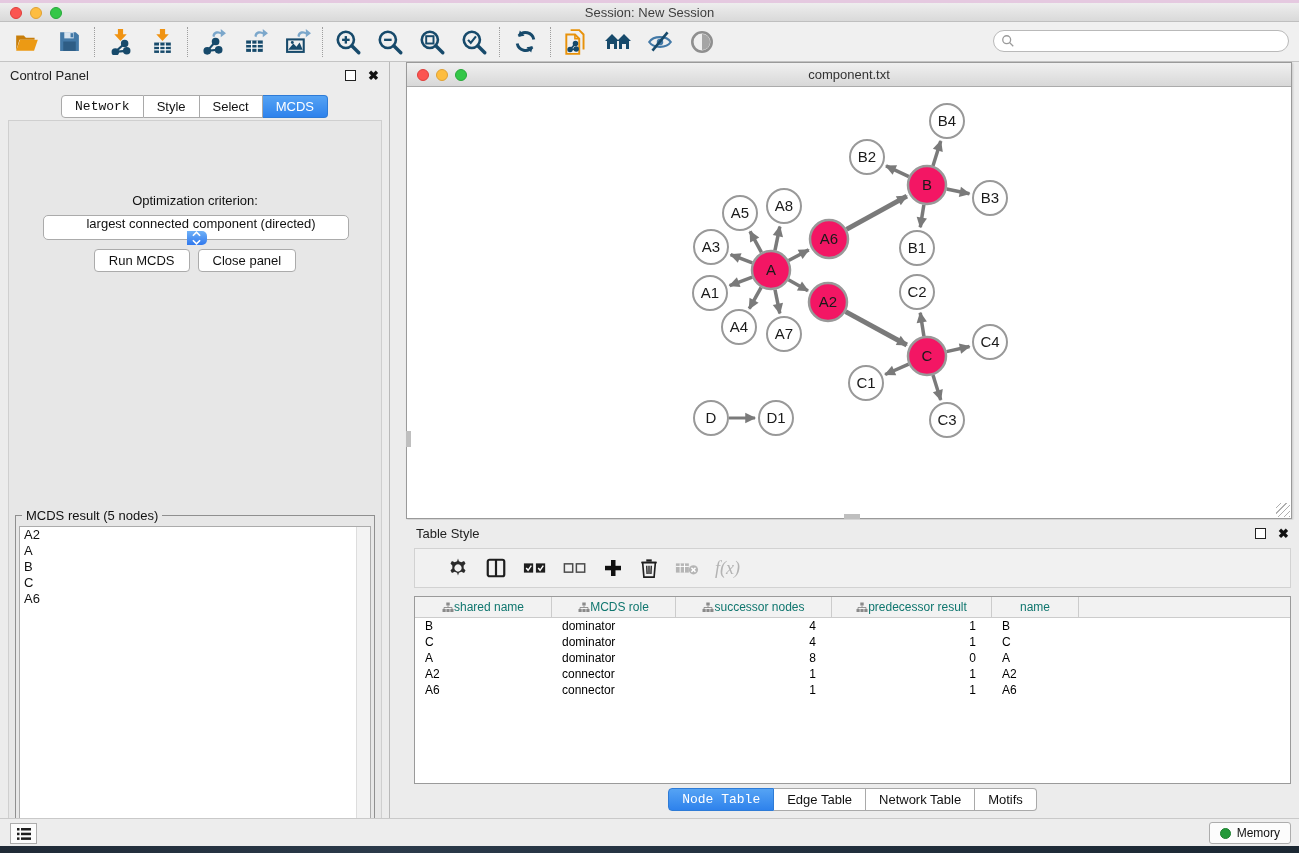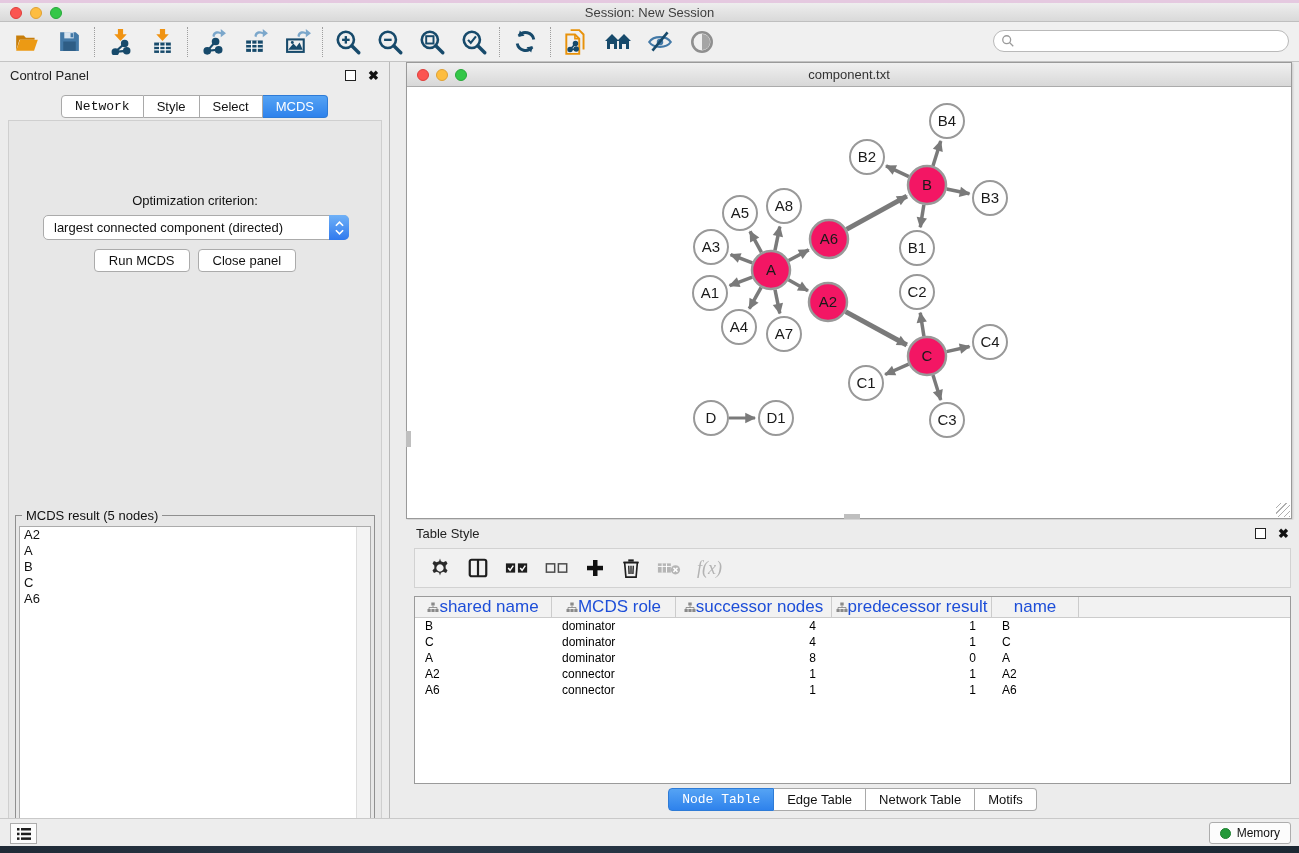--- a/index.html
+++ b/index.html
@@ -39,21 +39,21 @@
   .cp-tabs { position:absolute; left:0; top:33px; width:100%; display:flex; justify-content:center; }
   .tab { font-size:13px; color:#111; background:#FFFFFF; border:1px solid #A9A9A9; border-left:none;
     padding:3px 13px; cursor:pointer; line-height:15px; }
   .tab:first-child { border-left:1px solid #A9A9A9; border-radius:4px 0 0 4px;font-family:Liberation Mono, monospace; }
   .tab:last-child { border-radius:0 4px 4px 0; }
   .tab.active { background:linear-gradient(#55A3F4,#2E82EC); border-color:#2E7BD6; color:#fff; }
   .cp-body { position:absolute; left:8px; top:58px; width:374px; height:744px;
     background:#E7E7E7; border:1px solid #CFCFCF; }
   .opt-label { position:absolute; left:0; top:72px; width:100%; text-align:center; font-size:13px; color:#111; }
   .dropdown { position:absolute; left:34px; top:94px; width:306px; height:25px; background:#fff;
-    border:1px solid #ABABAB; border-radius:5px; display:flex; align-items:center; cursor:pointer; }
+    border:1px solid #ABABAB; border-radius:5px; display:flex; align-items:center; cursor:pointer;flex-direction:column; }
   .dropdown .dd-text { flex:1; font-size:13px; color:#111; padding-left:10px; white-space:nowrap; }
   .dd-spinner { width:20px; height:25px; margin-right:-1px; border-radius:0 5px 5px 0;
     background:linear-gradient(#6FB1F7,#3079EE); display:flex; flex-direction:column; align-items:center; justify-content:center; gap:2px; }
   .dd-spinner svg { display:block; }
   .btn-row { position:absolute; left:0; top:128px; width:100%; display:flex; justify-content:center; gap:8px; }
   .push-btn { background:#FFFFFF; border:1px solid #ABABAB; border-radius:4px; font-size:13px; color:#111;
     padding:3px 14px; cursor:pointer; }
   .result-group { position:absolute; left:6px; top:394px; width:360px; height:340px; border:1px solid #8F8F8F; }
   .result-legend { position:absolute; left:6px; top:-8px; background:#E7E7E7; font-size:13px; color:#111; padding:0 4px; }
   .result-list { position:absolute; left:3px; top:10px; right:3px; bottom:3px; background:#fff; border:1px solid #ABABAB; }
@@ -69,26 +69,26 @@
   .net-lights { position:absolute; left:10px; top:6px; display:flex; gap:7px; }
   .net-canvas { position:absolute; left:0; top:24px; width:884px; height:431px; background:#fff; }
   .resize-handle { position:absolute; right:1px; bottom:1px; width:14px; height:14px; cursor:nwse-resize;
     background:repeating-linear-gradient(135deg, transparent 0 3px, #AFAFAF 3px 4px); }
   .scroll-nub-left { position:absolute; left:-1px; top:368px; width:5px; height:16px; background:#BFBFBF; cursor:pointer; }
   .scroll-nub-bottom { position:absolute; left:437px; bottom:-1px; width:16px; height:5px; background:#BFBFBF; cursor:pointer; }
 
   
   .table-panel { position:absolute; left:406px; top:520px; width:893px; height:296px; background:#ECECEC; }
   .tp-toolbar { position:absolute; left:8px; top:28px; width:877px; height:40px; background:#F1F1F1;
-    border:1px solid #D2D2D2; display:flex; align-items:center; gap:16px; padding-left:14px; }
+    border:1px solid #D2D2D2; display:flex; align-items:center; gap:16px; padding-left:32px; }
   .tp-icon { display:flex; align-items:center; justify-content:center; cursor:pointer; }
   .fx-label { font-family:"Liberation Serif", serif; font-style:italic; font-size:18px; color:#B3B3B3; }
   .tp-table { position:absolute; left:8px; top:76px; width:877px; height:188px; background:#fff; border:1px solid #9A9A9A; overflow:hidden; }
   .t-head { display:flex; height:21px; background:#F2F2F2; border-bottom:1px solid #CCCCCC; }
-  .t-hcell { display:flex; align-items:center; justify-content:center; font-size:17px; color:#1d4ed8;
+  .t-hcell { display:flex; align-items:center; justify-content:center; font-size:12px; color:#0f766e;
     border-right:1px solid #CCCCCC; cursor:pointer; }
   .t-row { display:flex; height:16px; }
   .t-cell { font-size:12px; color:#000; line-height:16px; white-space:nowrap; overflow:hidden; cursor:default; }
   .bottom-tabs { position:absolute; left:0; top:268px; width:100%; display:flex; justify-content:center; }
 
   
   .statusbar { position:absolute; left:0; top:818px; width:1299px; height:28px; background:#EDEDED; border-top:1px solid #C9C9C9; }
   .list-btn { position:absolute; left:10px; top:4px; width:27px; height:21px; background:#FCFCFC;
     border:1px solid #ADADAD; display:flex; align-items:center; justify-content:center; cursor:pointer; }
   .memory-btn { position:absolute; right:8px; top:3px; height:22px; background:#FCFCFC; border:1px solid #ADADAD;

